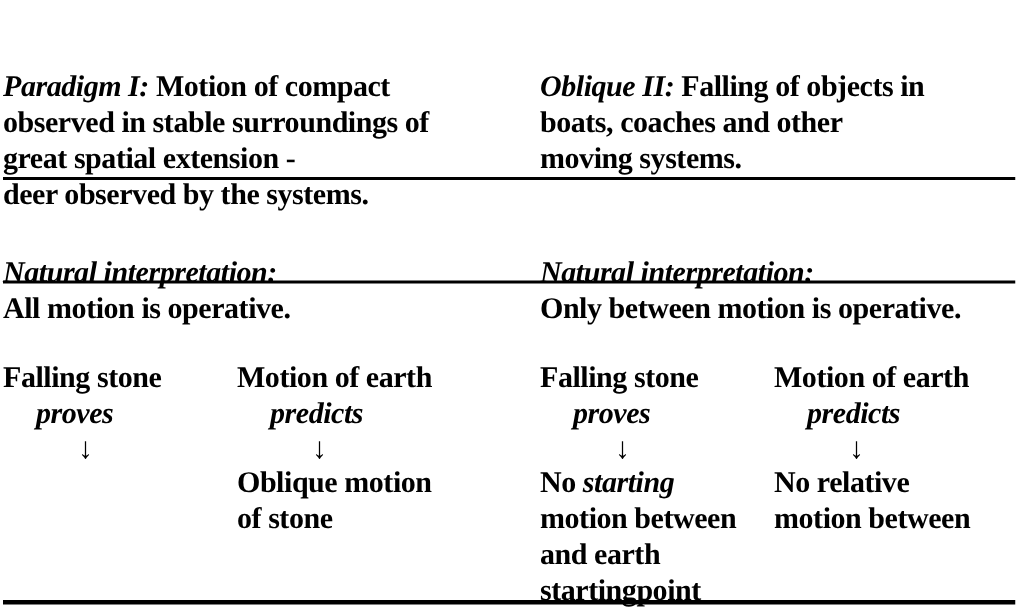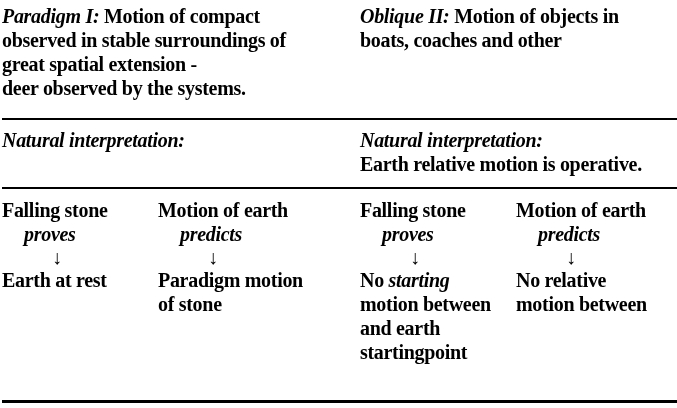--- a/index.html
+++ b/index.html
@@ -1,65 +1,66 @@
 <!DOCTYPE html>
 <html><head>
 <meta charset="utf-8">
 <style>
   html, body { margin: 0; padding: 0; background: #ffffff; }
   body { width: 677px; height: 408px; position: relative; overflow: hidden;
          font-family: "Liberation Serif", "DejaVu Serif", serif; color: #000; }
-  .blk { position: absolute; font-size: 20px; line-height: 24px; font-weight: bold; letter-spacing: -0.3px; }
+  .blk { position: absolute; font-size: 20px; line-height: 24px; font-weight: bold; letter-spacing: -0.3px; margin-top: 42px; }
   .it { font-style: italic; }
   .rule { position: absolute; left: 2px; width: 675px; background: #000; }
   .r1 { top: 118px; height: 2px; }
   .r2 { top: 187px; height: 2px; }
   .r3 { top: 400px; height: 3px; }
   .line { display: block; white-space: nowrap; }
   .arrow { display: block; font-weight: normal; font-size: 20px; line-height: 22px; }
 </style>
 </head>
 <body>
 
 <div class="blk" style="left:2px; top:4px;">
   <span class="line"><span class="it">Paradigm I:</span> <span>Motion of compact</span></span>
   <span class="line">observed in stable surroundings of</span>
   <span class="line">great spatial extension -</span>
   <span class="line">deer observed by the systems.</span>
 </div>
 
 <div class="blk" style="left:360px; top:4px;">
-  <span class="line"><span class="it">Oblique II:</span> <span>Motion of objects in</span></span>
+  <span class="line"><span class="it">Oblique II:</span> <span>Falling of objects in</span></span>
   <span class="line">boats, coaches and other</span>
+  <span class="line">moving systems.</span>
 </div>
 
 <div class="rule r1"></div>
 
 <div class="blk" style="left:2px; top:128px;">
   <span class="line it">Natural interpretation:</span>
+  <span class="line">All motion is operative.</span>
 </div>
 <div class="blk" style="left:360px; top:128px;">
   <span class="line it">Natural interpretation:</span>
-  <span class="line">Earth relative motion is operative.</span>
+  <span class="line">Only between motion is operative.</span>
 </div>
 
 <div class="rule r2"></div>
 
 <div class="blk" style="left:2px; top:198px; width:140px;">
   <span class="line">Falling stone</span>
   <span class="line it" style="padding-left:22px;">proves</span>
   <span class="arrow" style="padding-left:50px;">↓</span>
-  <span class="line">Earth at rest</span>
 </div>
 
 <div class="blk" style="left:158px; top:198px; width:180px;">
   <span class="line">Motion of earth</span>
   <span class="line it" style="padding-left:22px;">predicts</span>
   <span class="arrow" style="padding-left:50px;">↓</span>
-  <span class="line">Paradigm motion</span>
+  <span class="line">Oblique motion</span>
   <span class="line">of stone</span>
 </div>
 
 <div class="blk" style="left:360px; top:198px; width:150px;">
   <span class="line">Falling stone</span>
   <span class="line it" style="padding-left:22px;">proves</span>
   <span class="arrow" style="padding-left:50px;">↓</span>
   <span class="line"><span>No </span><span class="it">starting</span></span>
   <span class="line">motion between</span>
   <span class="line">and earth</span>

